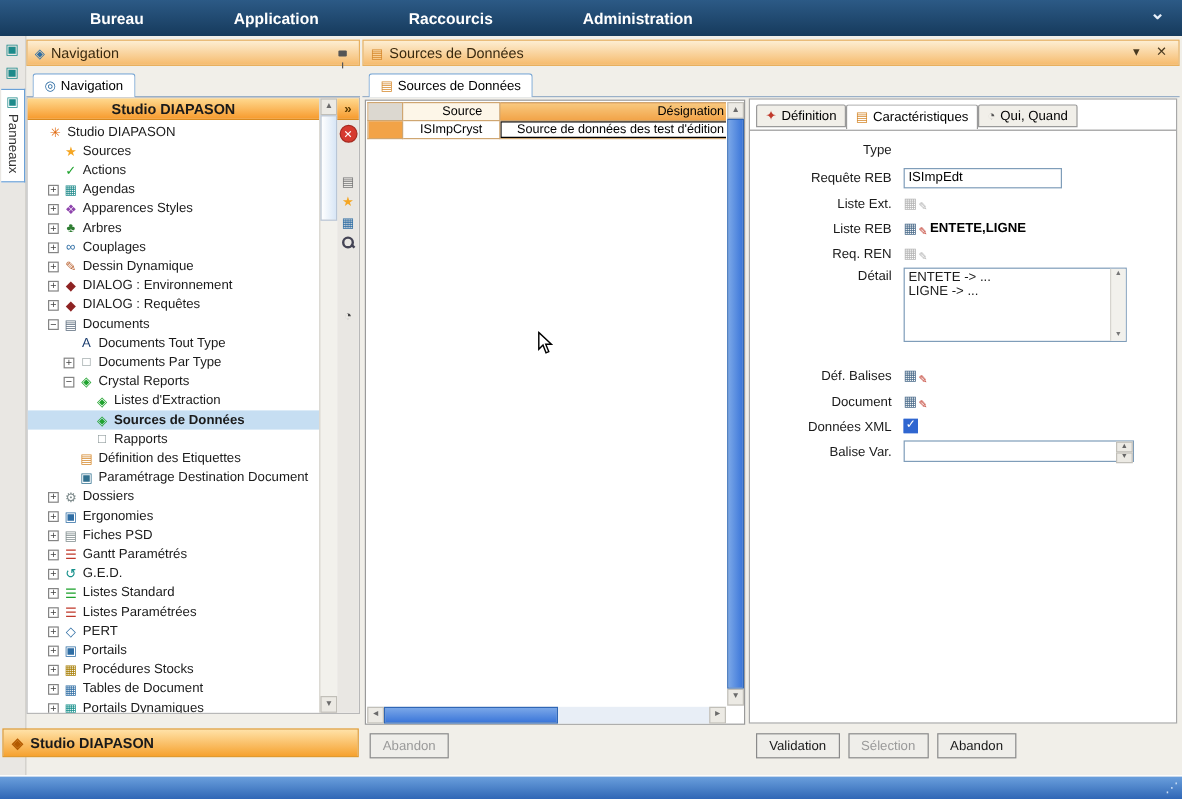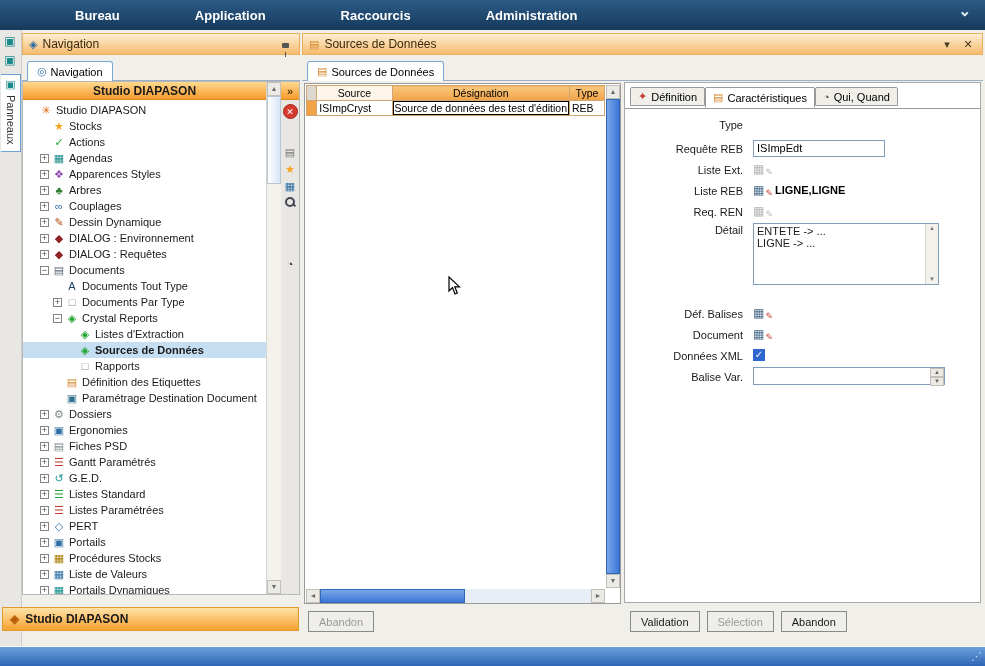--- a/index.html
+++ b/index.html
@@ -76,22 +76,22 @@
     background:linear-gradient(#ffe2a8,#f6a230); border:1px solid #e09a30; display:flex; align-items:center;
     gap:6px; padding:0 7px; font-weight:bold; font-size:12px; color:#1a1a1a; }
 
   
   .main { position:absolute; left:302px; top:33px; width:681px; height:571px; }
 
   .table-area { position:absolute; left:2px; top:50px; width:317px; height:521px;
     background:#fff; border:1px solid #9a9a9a; }
   .tbl-clip { position:absolute; left:1px; top:1px; right:15px; bottom:15px; overflow:hidden; }
   .dtable { border-collapse:collapse; font-size:10.5px; table-layout:fixed; }
-  .dtable th, .dtable td { border:1px solid #cfa671; height:15px; padding:0 2px; overflow:hidden;
-    white-space:nowrap; font-weight:normal; }
+  .dtable th, .dtable td { border:1px solid #cfa671; height:15px; padding:0 14px; overflow:hidden;
+    white-space:nowrap; font-weight:normal;text-align:right; }
   .h-sel { width:14px; background:#dcd8d0; border-color:#b5b1a8; }
   .h-source { width:88px; background:#fdf6e8; text-align:center; }
   .h-desig { width:174px; background:linear-gradient(#f8c87e,#f2a347); text-align:center; }
   .h-type { width:40px; background:linear-gradient(#f8c87e,#f2a347); text-align:center; }
   .c-sel { background:#f2a347; }
   .c-desig { box-shadow:inset 0 0 0 1px #000; }
   .tbl-vscroll { position:absolute; right:0; top:1px; bottom:15px; width:14px; background:#e8eef6;
     display:flex; flex-direction:column; }
   .tbl-vthumb { flex:1; background:linear-gradient(90deg,#7aa7e8,#3b76d9); border:1px solid #2f66b5; }
   .tbl-hscroll { position:absolute; left:1px; right:15px; bottom:0; height:14px; background:#e8eef6;
@@ -197,21 +197,21 @@
         <div class="nav-header">Studio DIAPASON</div>
         <div class="tree">
             <div class="trow" style="padding-left: 4px;">
               <span class="exp none"></span>
               <span class="ticon" style="color: rgb(224, 106, 16);">✳</span>
               <span class="tlabel">Studio DIAPASON</span>
             </div>
             <div class="trow" style="padding-left: 17px;">
               <span class="exp none"></span>
               <span class="ticon" style="color: rgb(245, 166, 35);">★</span>
-              <span class="tlabel">Stocks</span>
+              <span class="tlabel">Sources</span>
             </div>
             <div class="trow" style="padding-left: 17px;">
               <span class="exp none"></span>
               <span class="ticon" style="color: rgb(31, 163, 46);">✓</span>
               <span class="tlabel">Actions</span>
             </div>
             <div class="trow" style="padding-left: 17px;">
               <span class="exp">+</span>
               <span class="ticon" style="color: rgb(29, 138, 138);">▦</span>
               <span class="tlabel">Agendas</span>
@@ -337,21 +337,21 @@
               <span class="tlabel">Portails</span>
             </div>
             <div class="trow" style="padding-left: 17px;">
               <span class="exp">+</span>
               <span class="ticon" style="color: rgb(166, 124, 0);">▦</span>
               <span class="tlabel">Procédures Stocks</span>
             </div>
             <div class="trow" style="padding-left: 17px;">
               <span class="exp">+</span>
               <span class="ticon" style="color: rgb(46, 109, 164);">▦</span>
-              <span class="tlabel">Liste de Valeurs</span>
+              <span class="tlabel">Tables de Document</span>
             </div>
             <div class="trow" style="padding-left: 17px;">
               <span class="exp">+</span>
               <span class="ticon" style="color: rgb(20, 143, 138);">▦</span>
               <span class="tlabel">Portails Dynamiques</span>
             </div>
           </div>
       </div>
       <div class="nav-vscroll">
         <span class="arr up"></span>
@@ -452,21 +452,21 @@
         </div>
 
         <div class="frow">
           <span class="flabel">Liste Ext.</span>
           <span class="gicon dis"></span>
         </div>
 
         <div class="frow">
           <span class="flabel">Liste REB</span>
           <span class="gicon"></span>
-          <span class="bold-val">LIGNE,LIGNE</span>
+          <span class="bold-val">ENTETE,LIGNE</span>
         </div>
 
         <div class="frow">
           <span class="flabel">Req. REN</span>
           <span class="gicon dis"></span>
         </div>
 
         <div class="frow top">
           <span class="flabel">Détail</span>
           <div class="detail-box">

